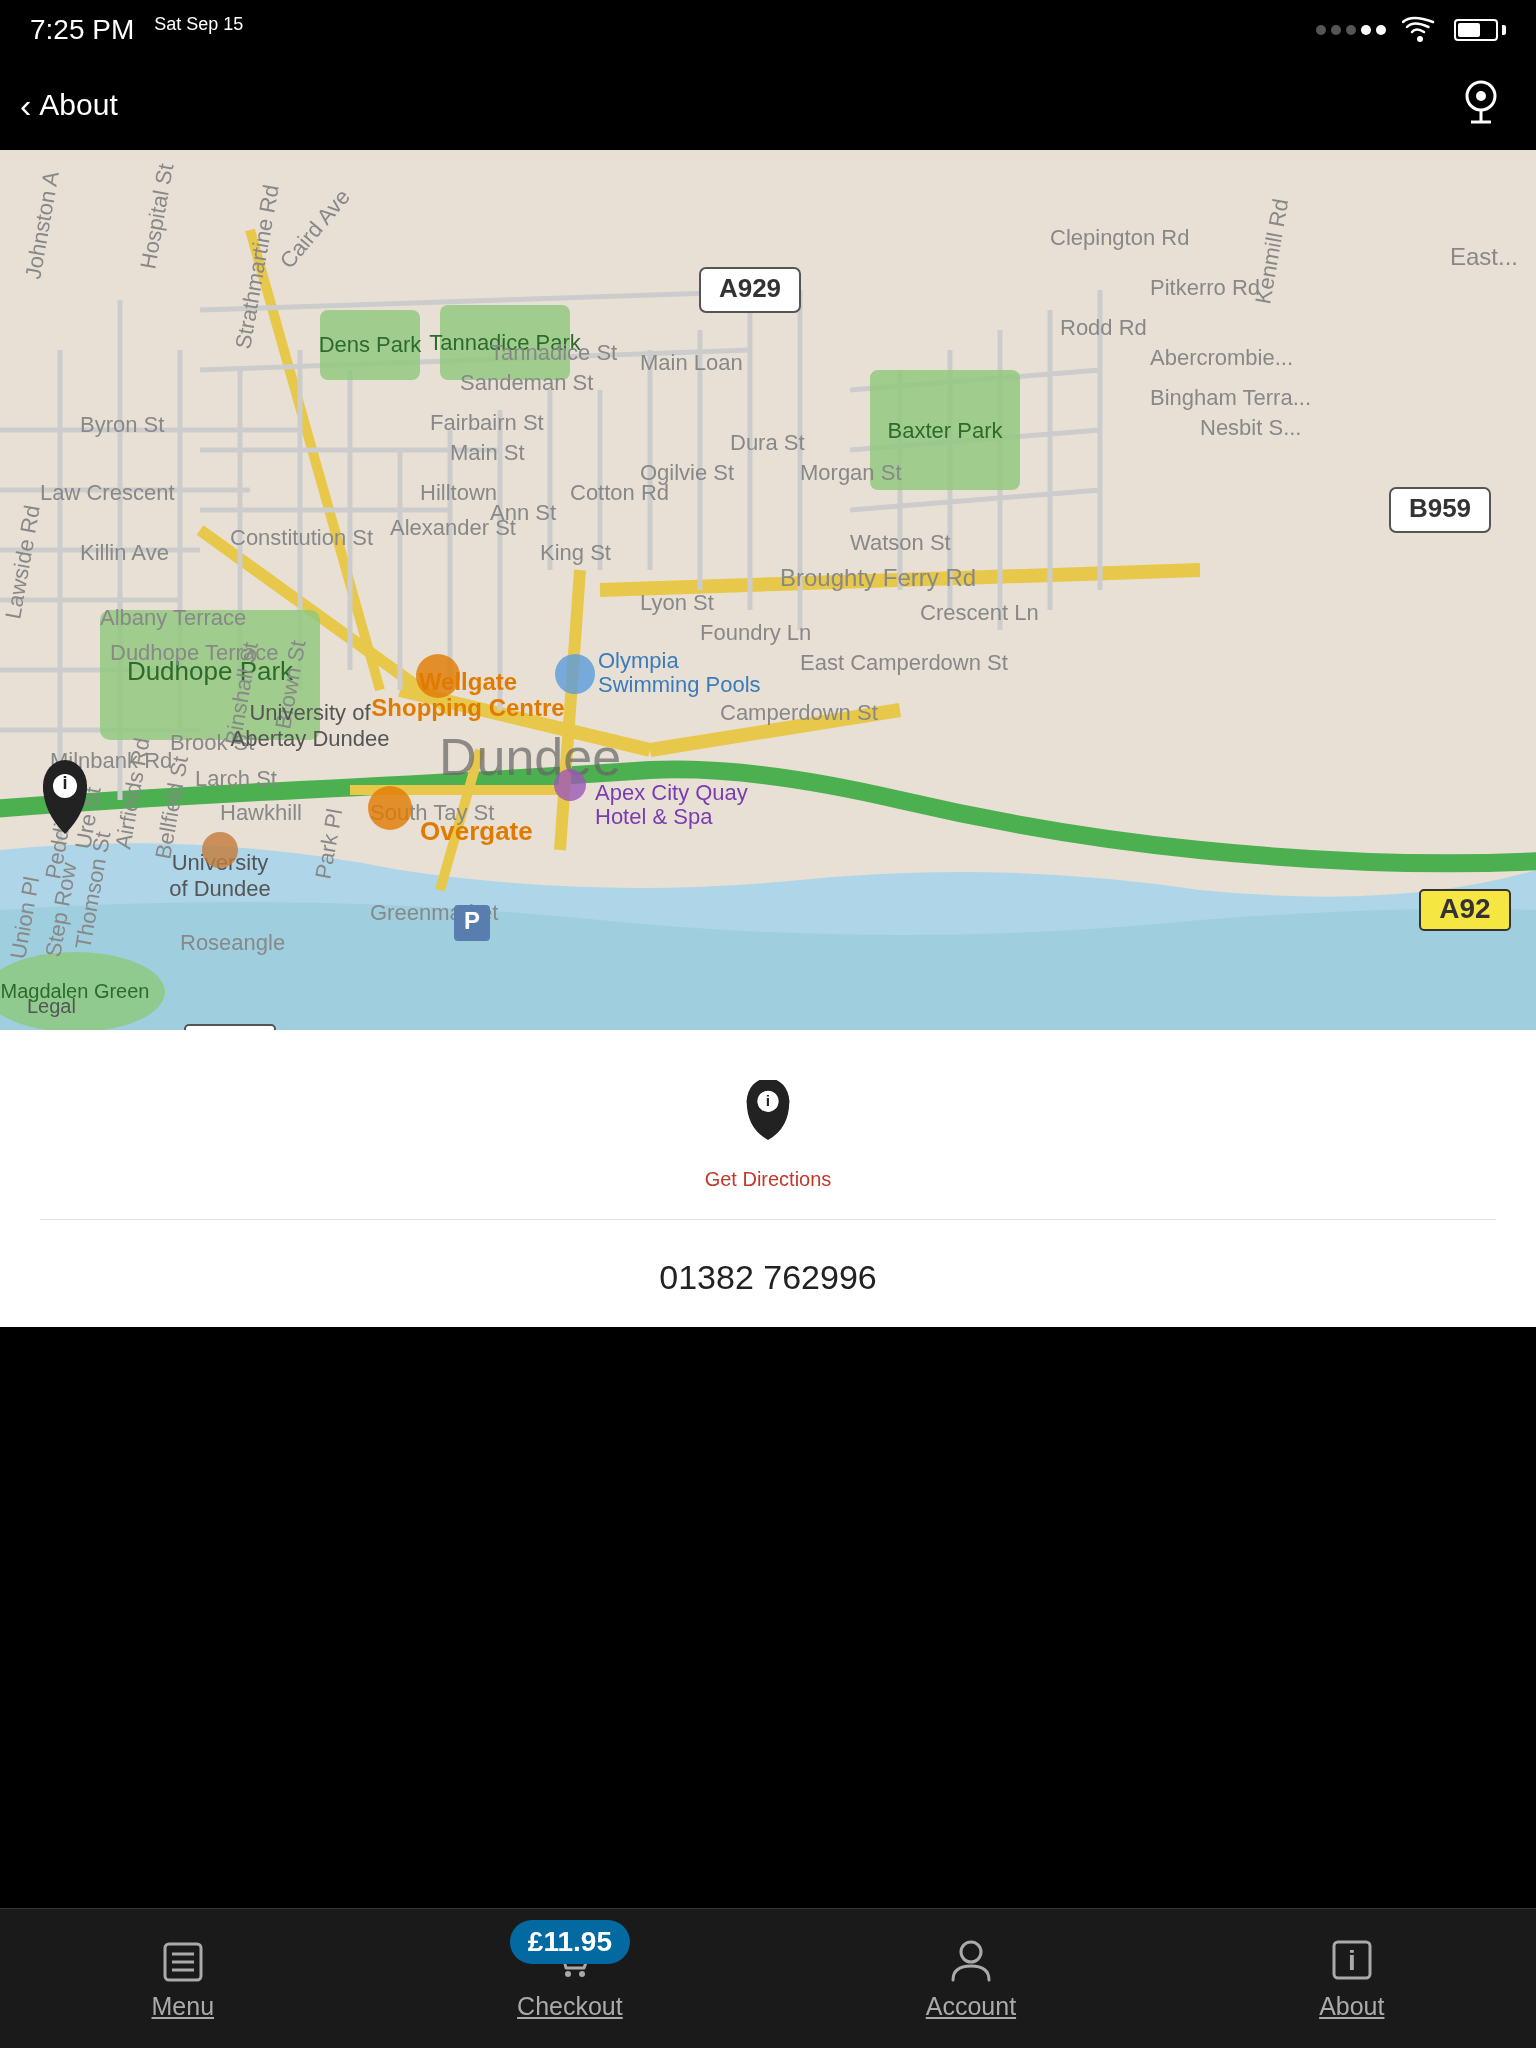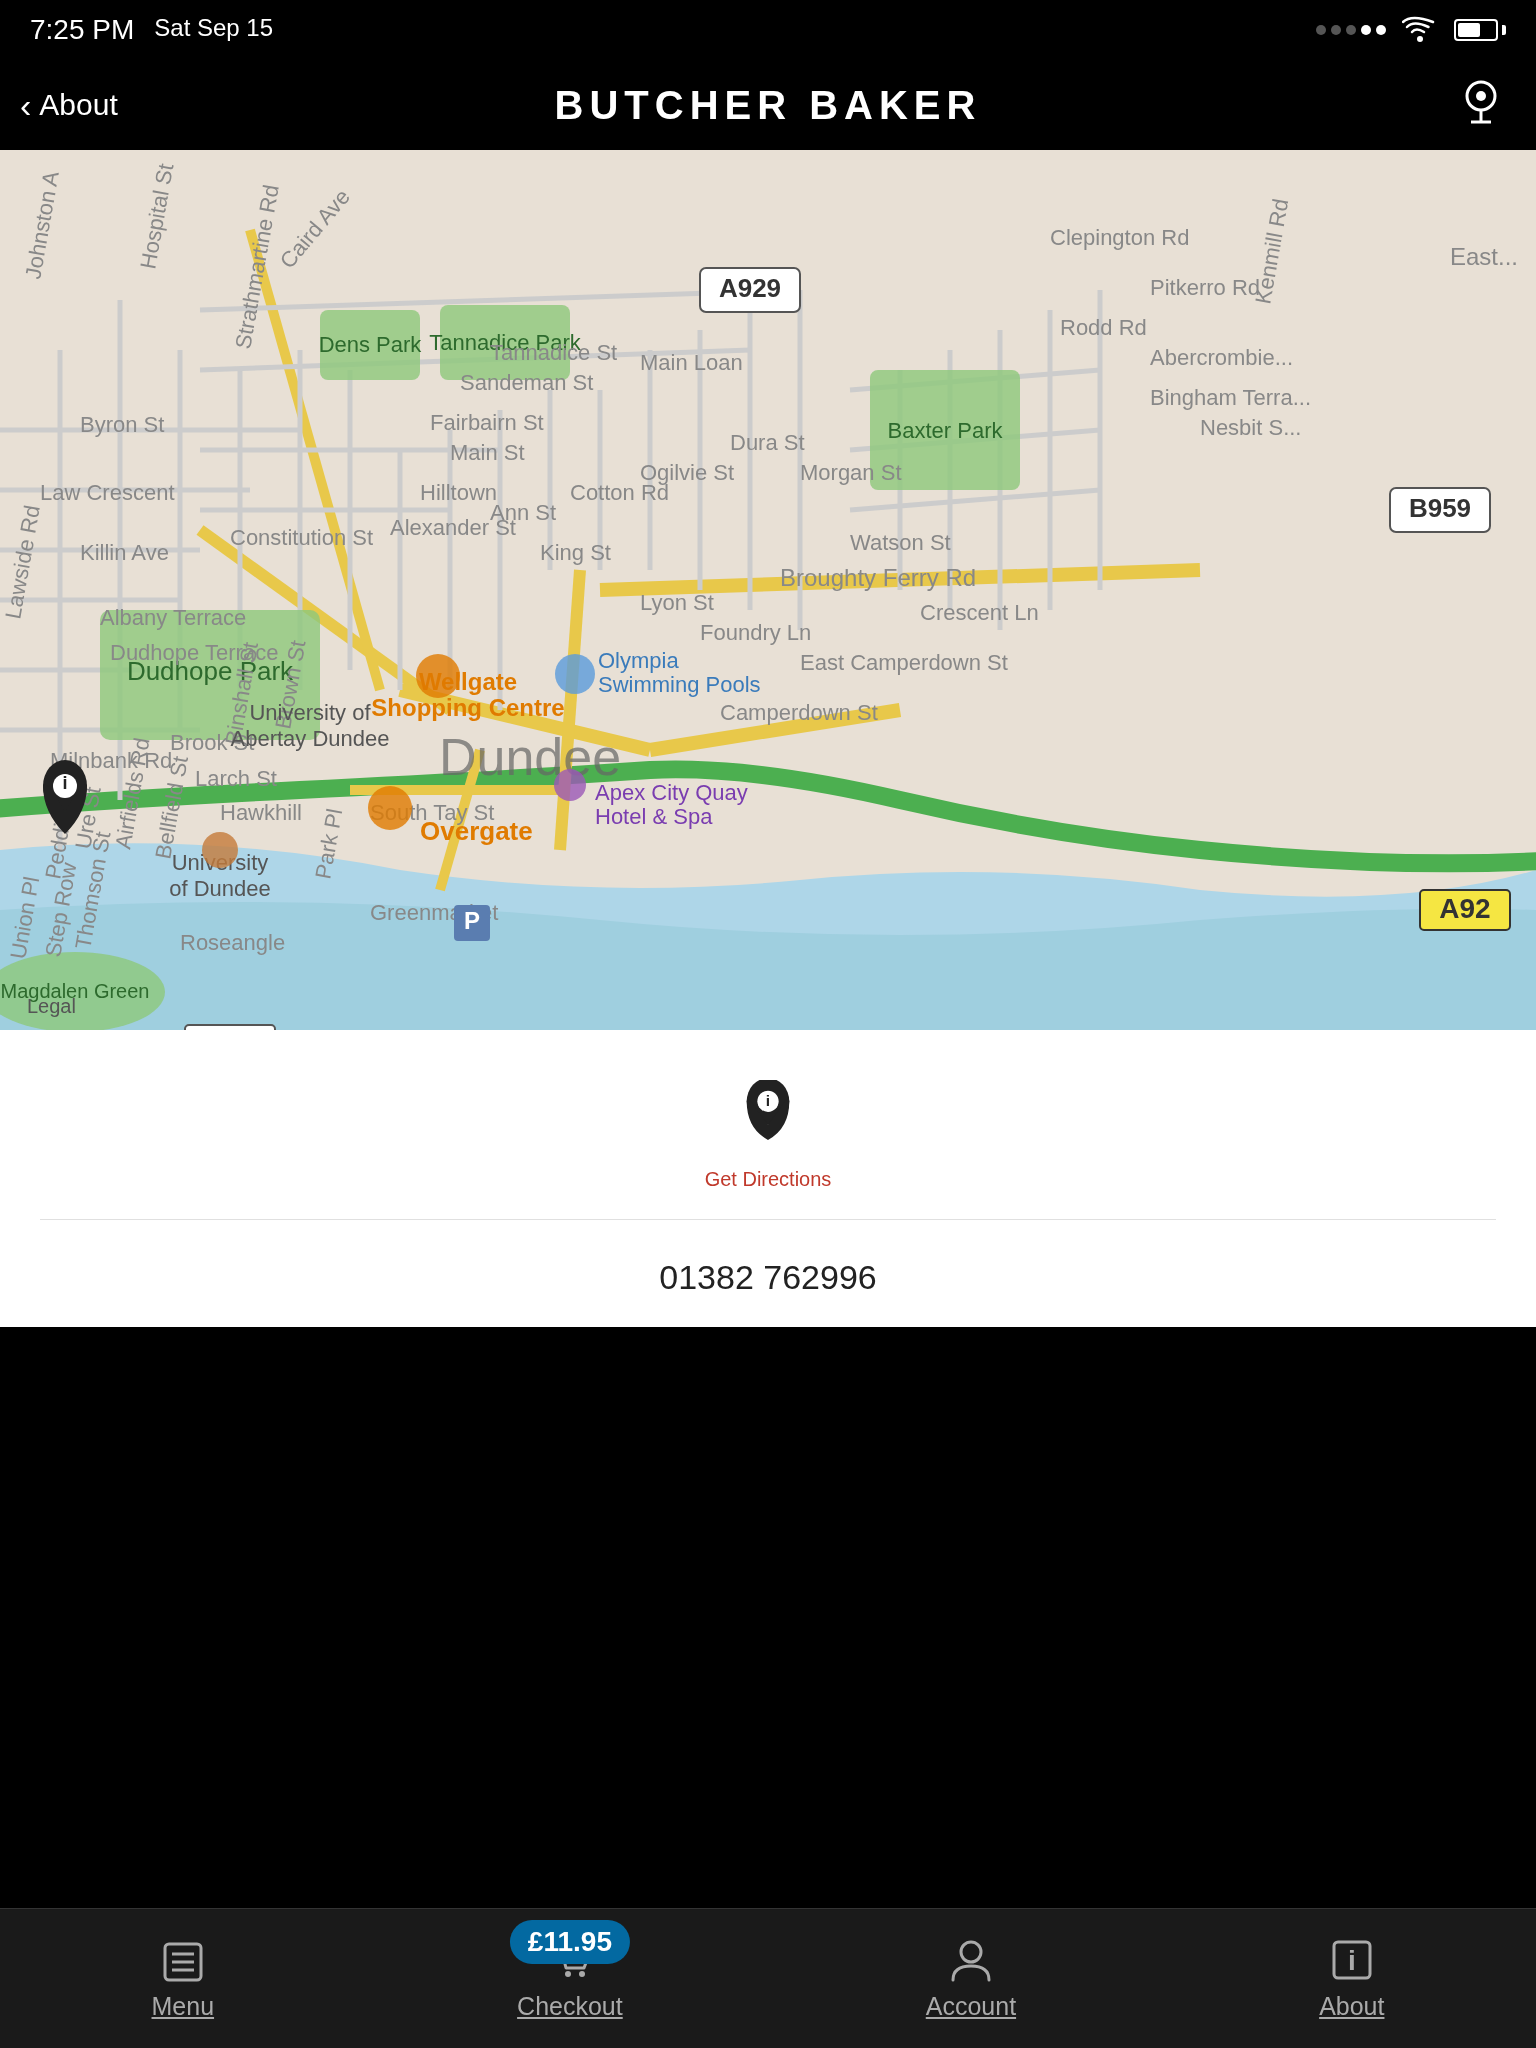--- a/index.html
+++ b/index.html
@@ -223,21 +223,21 @@
       height: 1px;
       background: #e0e0e0;
     }
   </style>
 </head>
 <body>
 
 <div class="status-bar">
   <div style="display:flex; align-items:flex-start; gap:20px;">
     <span class="status-time">7:25 PM</span>
-    <span style="color:#fff; font-size:24px;">Sat Sep 15</span>
+    <span style="color:#fff; font-size:18px;">Sat Sep 15</span>
   </div>
   <div class="status-right">
     <div class="signal-dots">
       <div class="signal-dot dim"></div>
       <div class="signal-dot dim"></div>
       <div class="signal-dot dim"></div>
       <div class="signal-dot"></div>
       <div class="signal-dot"></div>
     </div>
 
@@ -255,21 +255,20 @@
       <div class="battery-tip"></div>
     </div>
   </div>
 </div>
 
 <div class="header">
   <div class="header-back">
     <span class="header-chevron">‹</span>
     <span>About</span>
   </div>
-  <div class="header-title">BUTCHER BAKER</div>
   <div class="header-map-icon">
     <svg width="50" height="50" viewBox="0 0 50 50" fill="none">
       <circle cx="25" cy="20" r="14" stroke="white" stroke-width="3" fill="none"></circle>
       <circle cx="25" cy="20" r="5" fill="white"></circle>
       <line x1="25" y1="34" x2="25" y2="46" stroke="white" stroke-width="3"></line>
       <line x1="15" y1="46" x2="35" y2="46" stroke="white" stroke-width="3"></line>
     </svg>
   </div>
 </div>
 

